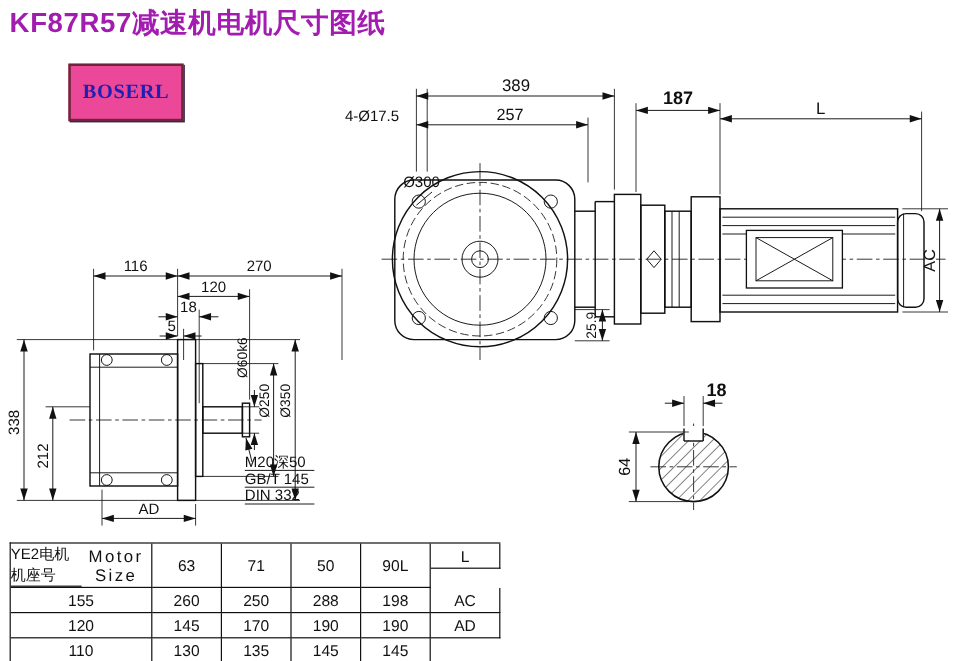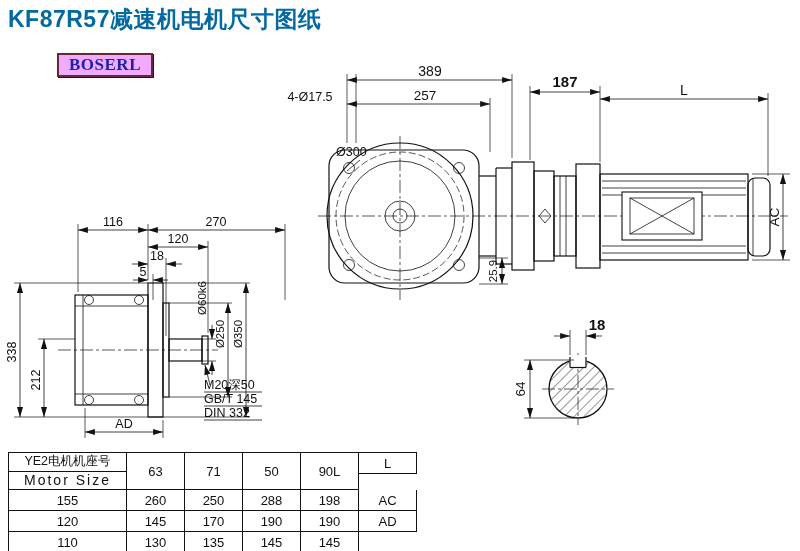--- a/index.html
+++ b/index.html
@@ -1,36 +1,36 @@
 <!DOCTYPE html>
 <html><head>
 <meta charset="utf-8">
 <style>
   html,body{margin:0;padding:0;background:#fff;}
   body{width:800px;height:551px;position:relative;font-family:"Liberation Sans",sans-serif;overflow:hidden;}
   #stage{position:absolute;inset:0;}
-  .page-title{position:absolute;left:8px;top:4px;font-size:23px;font-weight:bold;color:#0369a1;letter-spacing:0.5px;}
-  .brand-box{position:absolute;left:57px;top:53px;border:2px solid #6b2737;box-shadow:1px 1px 0 #23123a;padding:0 10px;background:#f0abfc;}
+  .page-title{position:absolute;left:8px;top:4px;font-size:23px;font-weight:bold;color:#a21caf;letter-spacing:0.5px;}
+  .brand-box{position:absolute;left:57px;top:53px;border:2px solid #6b2737;box-shadow:1px 1px 0 #23123a;padding:12px 10px;background:#ec4899;}
   .brand-box span{font-family:"Liberation Serif",serif;font-weight:bold;font-size:17px;color:#2020b0;letter-spacing:0.5px;}
   svg{position:absolute;left:0;top:0;}
   svg text{fill:#111;font-family:"Liberation Sans",sans-serif;font-size:12.5px;text-anchor:middle;}
   svg text.big{font-size:15px;font-weight:bold;}
   svg text.small{font-size:11.5px;}
   svg text.left{text-anchor:start;}
   .obj{stroke:#111;stroke-width:1.2;fill:none;}
   .thin{stroke:#111;stroke-width:0.8;fill:none;}
   .dim{stroke:#111;stroke-width:0.8;fill:none;}
   .ext{stroke:#111;stroke-width:0.7;fill:none;}
   .cl{stroke:#111;stroke-width:0.7;fill:none;stroke-dasharray:13 3 3 3;}
   .dash{stroke:#111;stroke-width:0.7;fill:none;stroke-dasharray:7 3;}
   
   .size-table{position:absolute;left:8px;top:452px;display:grid;grid-template-columns:118px 58px 58px 58px 58px 58px;grid-auto-rows:auto;border-left:1px solid #111;border-top:1px solid #111;background:#fff;}
   .size-table .cell{border-right:1px solid #111;border-bottom:1px solid #111;display:flex;align-items:center;justify-content:center;font-size:13px;color:#111;height:20px;}
   .size-table .head{height:36px;}
-  .size-table .hdr-first{flex-direction:column;justify-content:stretch;padding:0;}
+  .size-table .hdr-first{justify-content:stretch;padding:0;}
   .hdr-cn{flex:1;display:flex;align-items:center;justify-content:center;width:100%;border-bottom:1px solid #111;font-size:12.5px;box-sizing:border-box;}
   .hdr-en{flex:1;display:flex;align-items:center;justify-content:center;width:100%;font-size:14px;letter-spacing:2px;text-align:center;}
 </style>
 </head>
 <body>
 
 <div id="stage">
 
   <svg width="800" height="551" viewBox="0 0 800 551" xmlns="http://www.w3.org/2000/svg">
     <defs>

